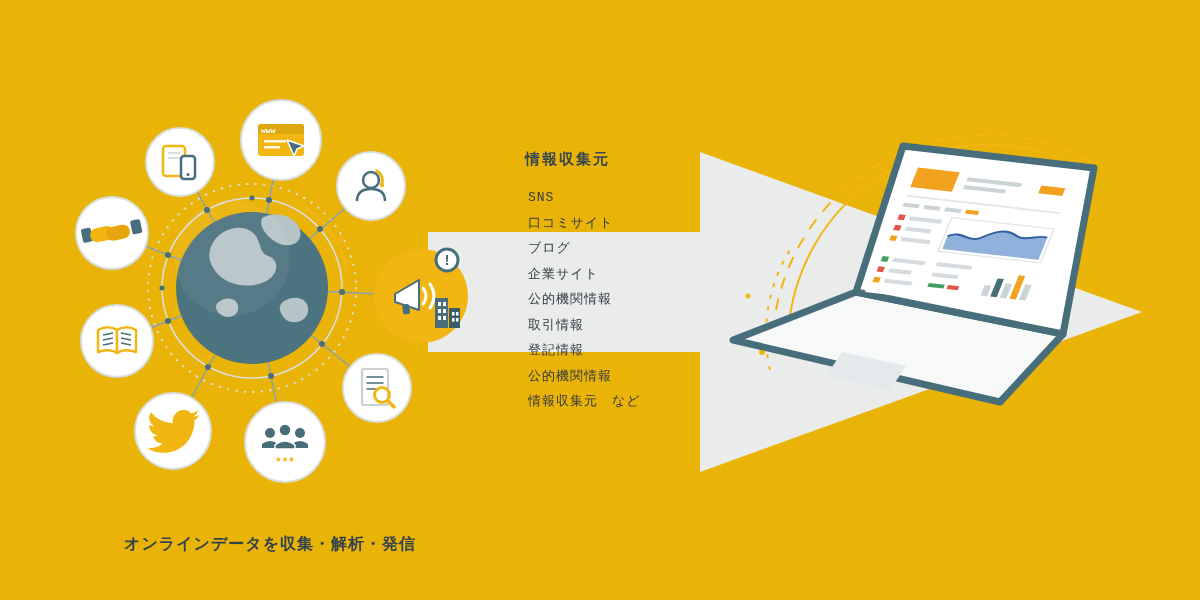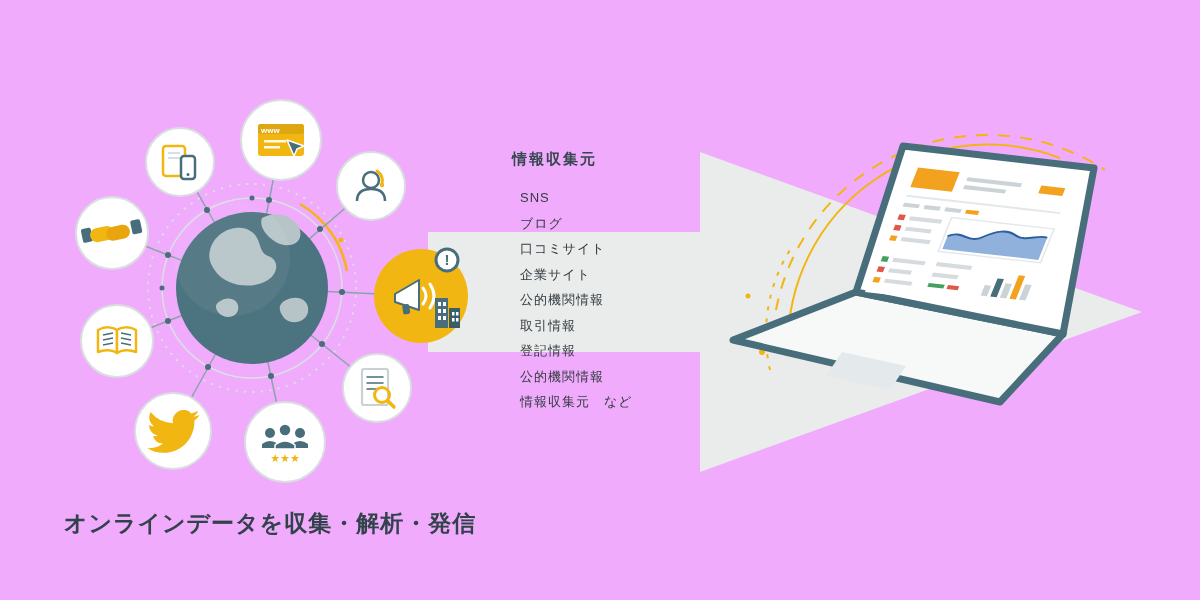--- a/index.html
+++ b/index.html
@@ -1,23 +1,23 @@
 <!DOCTYPE html>
 <html><head>
 <meta charset="utf-8">
 <style>
   html,body{margin:0;padding:0;background:#fff;}
-  .container{position:relative;width:1200px;height:600px;background:#f0abfc;
-    font-family:Liberation Sans, sans-serif;overflow:hidden;}
+  .container{position:relative;width:1200px;height:600px;background:#eab308;
+    font-family:Liberation Mono, monospace;overflow:hidden;}
   .canvas-svg{position:absolute;left:0;top:0;}
   .sources{position:absolute;left:512px;top:150px;}
-  .sources-title{font-size:15px;font-weight:bold;color:#37474F;letter-spacing:2px;margin:0 0 16px 0;}
-  .sources-list{list-style:none;margin:8px;padding:0;}
+  .sources-title{font-size:15px;font-weight:bold;color:#37474F;letter-spacing:2px;margin:0 0 16px 13px;}
+  .sources-list{list-style:none;margin:16px;padding:0;}
   .sources-list li{font-size:13px;line-height:25.5px;color:#333b40;letter-spacing:1px;}
-  .caption{position:absolute;top:508px;font-size:23px;font-weight:bold;color:#32424A;
+  .caption{position:absolute;top:534px;font-size:16px;font-weight:bold;color:#32424A;
     text-align:center;letter-spacing:1px;}
   .caption-left{left:40px;width:460px;}
   .caption-right{left:680px;width:510px;}
 </style>
 </head>
 <body>
 
 <div class="container">
 
 <svg class="canvas-svg" width="1200" height="600" viewBox="0 0 1200 600">
@@ -245,22 +245,22 @@
       <rect x="88" y="75" width="4" height="18" fill="#F2A21E"></rect>
       <rect x="94" y="81" width="4" height="12" fill="#CBD3D6"></rect>
     </g>
   </g>
 </svg>
 
 <div class="sources">
   <div class="sources-title">情報収集元</div>
   <ul class="sources-list">
     <li>SNS</li>
+    <li>口コミサイト</li>
     <li>ブログ</li>
-    <li>口コミサイト</li>
     <li>企業サイト</li>
     <li>公的機関情報</li>
     <li>取引情報</li>
     <li>登記情報</li>
     <li>公的機関情報</li>
     <li>情報収集元　など</li>
   </ul>
 </div>
 
 <div class="caption caption-left">オンラインデータを収集・解析・発信</div>

